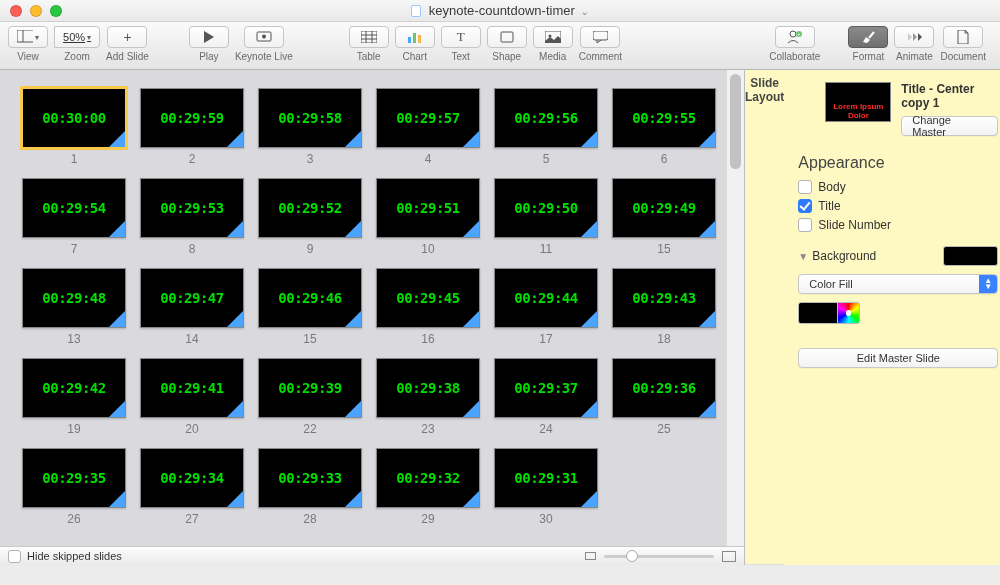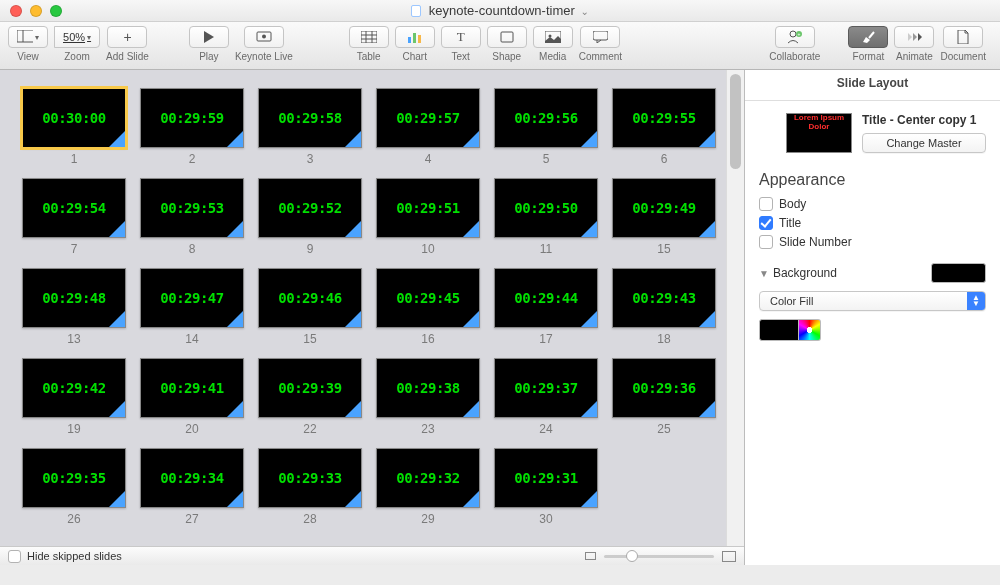--- a/index.html
+++ b/index.html
@@ -45,25 +45,25 @@
 
   
   .footer{height:20px;background:linear-gradient(#fcfcfc,#eaeaea);border-top:1px solid #c9c9c9;display:flex;align-items:center;padding:0 8px;font-size:11px;color:#333;}
   .footer .cb{width:13px;height:13px;border:1px solid #b3b3b3;border-radius:3px;background:#fff;margin-right:6px;}
   .footer .zoom{margin-left:auto;display:flex;align-items:center;gap:8px;color:#666;}
   .footer .zicon{width:14px;height:11px;border:1px solid #888;display:inline-block;}
   .footer .ztrack{width:110px;height:3px;background:#ccc;border-radius:2px;position:relative;}
   .footer .zknob{width:12px;height:12px;border-radius:50%;background:#fff;border:1px solid #aaa;position:absolute;top:-5px;left:22px;}
 
   
-  .inspector{width:255px;background:#ffffff;display:flex;flex-direction:column;}
+  .inspector{width:255px;background:#fef9c3;display:flex;}
   .insp-title{text-align:center;font-size:12px;font-weight:600;color:#464646;padding:6px 0 10px 0;border-bottom:1px solid #dedede;}
   .insp-body{padding:12px 14px;font-size:12px;color:#333;}
   .master-row{display:flex;align-items:flex-start;gap:10px;margin-bottom:18px;}
-  .master-thumb{width:66px;height:40px;background:#000;border:1px solid #888;display:flex;align-items:flex-start;justify-content:center;text-align:center;margin-left:27px;}
+  .master-thumb{width:66px;height:40px;background:#000;border:1px solid #888;display:flex;align-items:flex-end;justify-content:center;text-align:center;margin-left:27px;}
   .master-thumb span{color:#ff2e2e;font-size:8px;font-weight:700;line-height:1.1;}
   .master-col{flex:1;}
   .master-name{font-size:12px;font-weight:700;margin-bottom:6px;}
   .mac-btn{height:20px;border:1px solid #c7c7c7;border-radius:4px;background:linear-gradient(#fff,#f3f3f3);font-size:11px;display:flex;align-items:center;justify-content:center;padding:0 10px;box-shadow:0 1px 0 rgba(0,0,0,.04);}
   .sec-head{font-size:16px;color:#444;margin:6px 0 8px 0;}
   .cb-row{display:flex;align-items:center;gap:6px;margin:5px 0;font-size:12px;}
   .mac-cb{width:14px;height:14px;border:1px solid #b3b3b3;border-radius:3px;background:#fff;position:relative;}
   .mac-cb.checked{background:#2f7bff;border-color:#2f7bff;}
   .mac-cb.checked::after{content:"";position:absolute;left:3px;top:0px;width:4px;height:8px;border:solid #fff;border-width:0 2px 2px 0;transform:rotate(40deg);}
   .bg-row{display:flex;align-items:center;margin-top:14px;}
@@ -536,15 +536,20 @@
         <div class="arrows">
             <span>▲</span>
             <span>▼</span>
           </div>
       </div>
       <div class="color-row">
         <div class="sw"></div>
         <div class="picker"></div>
       </div>
 
+      <div class="editmaster">
+          <div class="mac-btn">
+            <span>Edit Master Slide</span>
+          </div>
+        </div>
     </div>
   </div>
 </div>
 
 </body></html>

